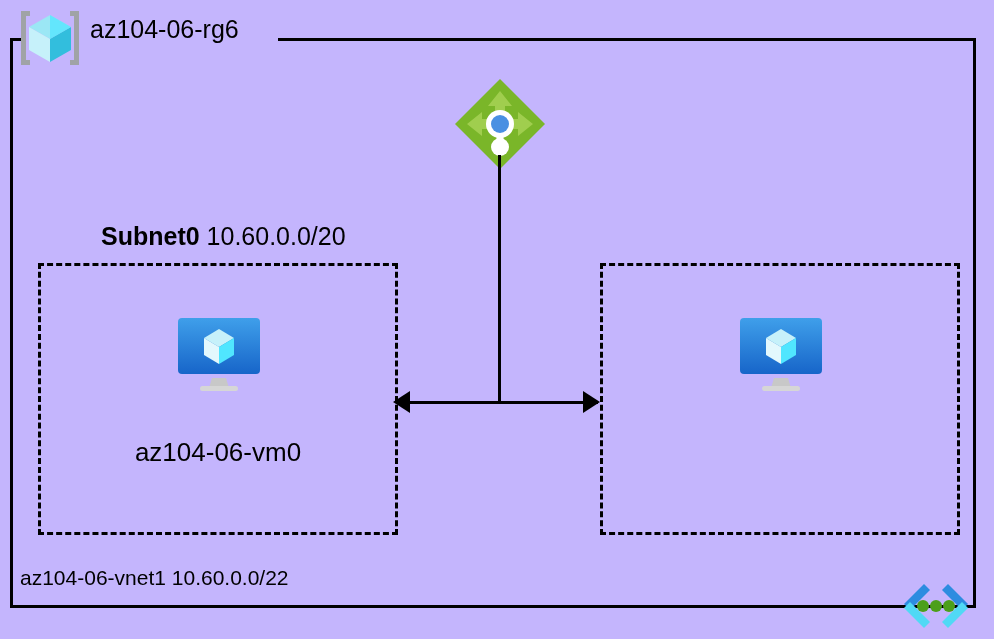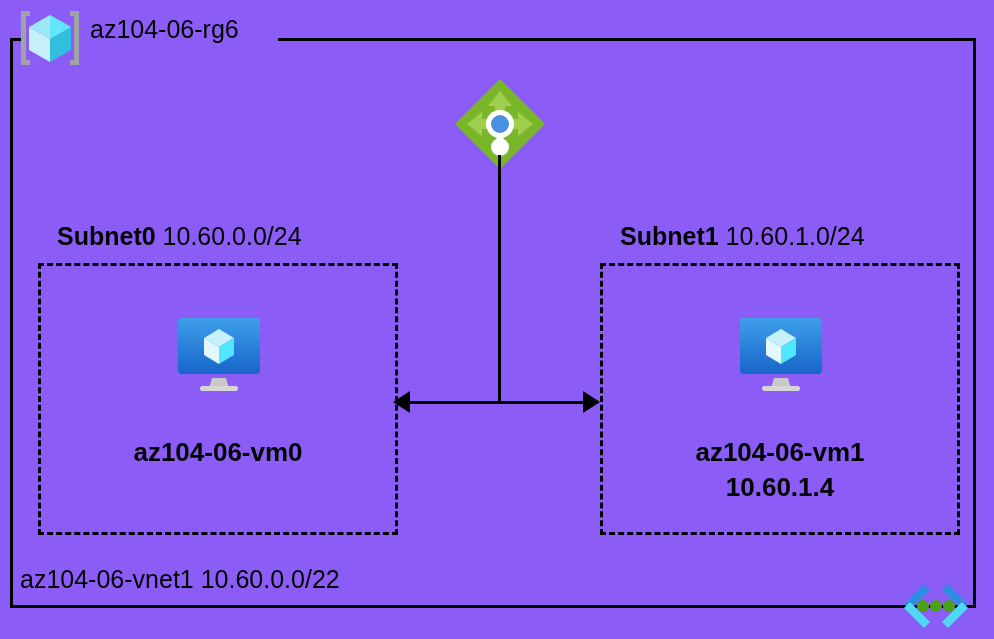--- a/index.html
+++ b/index.html
@@ -7,21 +7,21 @@
     padding: 0;
     background: #ffffff;
   }
   body {
     font-family: "Liberation Sans", "DejaVu Sans", sans-serif;
   }
   #canvas {
     position: relative;
     width: 994px;
     height: 639px;
-    background: #8b5cf6;
+    background: #c4b5fd;
     overflow: hidden;
   }
 
   
   .rg-border-left {
     position: absolute;
     left: 10px; top: 38px;
     width: 3px; height: 570px;
     background: #000000;
   }
@@ -90,21 +90,21 @@
   }
 
   
   .subnet-title {
     position: absolute;
     font-size: 25px;
     color: #000000;
     white-space: nowrap;
     line-height: 1;
   }
-  .subnet-title b { font-weight: 700; }
+  .subnet-title b { font-weight: 700; margin-left: 44px; }
   #subnet0-title { left: 57px; top: 224px; }
   #subnet1-title { left: 620px; top: 224px; }
 
   
   .subnet-box {
     position: absolute;
     border: 3px dashed #000000;
     box-sizing: border-box;
     background: transparent;
   }
@@ -119,21 +119,20 @@
   #vm0-icon { left: 176px; top: 316px; }
   #vm1-icon { left: 738px; top: 316px; }
 
   .vm-labels {
     position: absolute;
     width: 360px;
     text-align: center;
     font-size: 26px;
     color: #000000;
     line-height: 1.33;
-    font-weight: bold;
   }
   #vm0-labels { left: 38px; top: 435px; }
   #vm1-labels { left: 600px; top: 435px; }
 
   
   .arrow-line {
     position: absolute;
     left: 398px; top: 401px;
     width: 200px; height: 3px;
     background: #000000;
@@ -151,21 +150,21 @@
   }
   #arrow-head-right {
     left: 583px;
     border-left: 17px solid #000000;
   }
 
   
   .vnet-label {
     position: absolute;
     left: 20px; top: 567px;
-    font-size: 25px;
+    font-size: 21px;
     color: #000000;
     white-space: nowrap;
     line-height: 1;
   }
   .vnet-icon {
     position: absolute;
     left: 888px; top: 578px;
     width: 96px; height: 56px;
   }
 </style>
@@ -215,25 +214,21 @@
       <circle cx="48" cy="48" r="14" fill="#FFFFFF"></circle>
       <circle cx="48" cy="48" r="9" fill="#4A90E2"></circle>
     </svg>
   </div>
   <div class="lb-labels">
   </div>
   <div class="lb-stem"></div>
 
   <div class="subnet-title" id="subnet0-title">
     <b>Subnet0</b>
-    <span>10.60.0.0/24</span>
-  </div>
-  <div class="subnet-title" id="subnet1-title">
-    <b>Subnet1</b>
-    <span>10.60.1.0/24</span>
+    <span>10.60.0.0/20</span>
   </div>
 
   <div class="subnet-box" id="subnet0-box"></div>
   <div class="subnet-box" id="subnet1-box"></div>
 
   <div class="vm-icon" id="vm0-icon">
     <svg width="86" height="78" viewBox="0 0 86 78" xmlns="http://www.w3.org/2000/svg">
       <defs>
         <linearGradient id="vmgrad0" x1="0" y1="0" x2="0" y2="1">
           <stop offset="0%" stop-color="#3F9FEA"></stop>
@@ -262,24 +257,20 @@
         </linearGradient>
       </defs>
       <rect x="2" y="2" width="82" height="56" rx="4" fill="url(#vmgrad1)"></rect>
       <path d="M36 62 L50 62 L53 72 L33 72 Z" fill="#C8C8C8"></path>
       <rect x="24" y="70" width="38" height="5" rx="2.5" fill="#D6D6D6"></rect>
       <path d="M43 13 L58 22 L43 31 L28 22 Z" fill="#C6F1FA"></path>
       <path d="M28 22 L43 31 L43 48 L28 39 Z" fill="#E3F8FD"></path>
       <path d="M58 22 L58 39 L43 48 L43 31 Z" fill="#50E6FF"></path>
     </svg>
   </div>
-  <div class="vm-labels" id="vm1-labels">
-    <div>az104-06-vm1</div>
-    <div>10.60.1.4</div>
-  </div>
 
   <div class="arrow-line"></div>
   <div class="arrow-head" id="arrow-head-left"></div>
   <div class="arrow-head" id="arrow-head-right"></div>
 
   <div class="vnet-label">az104-06-vnet1 10.60.0.0/22</div>
   <div class="vnet-icon">
     <svg width="96" height="56" viewBox="0 0 96 56" xmlns="http://www.w3.org/2000/svg">
 
       <path d="M36 6 L42 12 L22 32 L16 26 Z" fill="#2D8CE0"></path>

